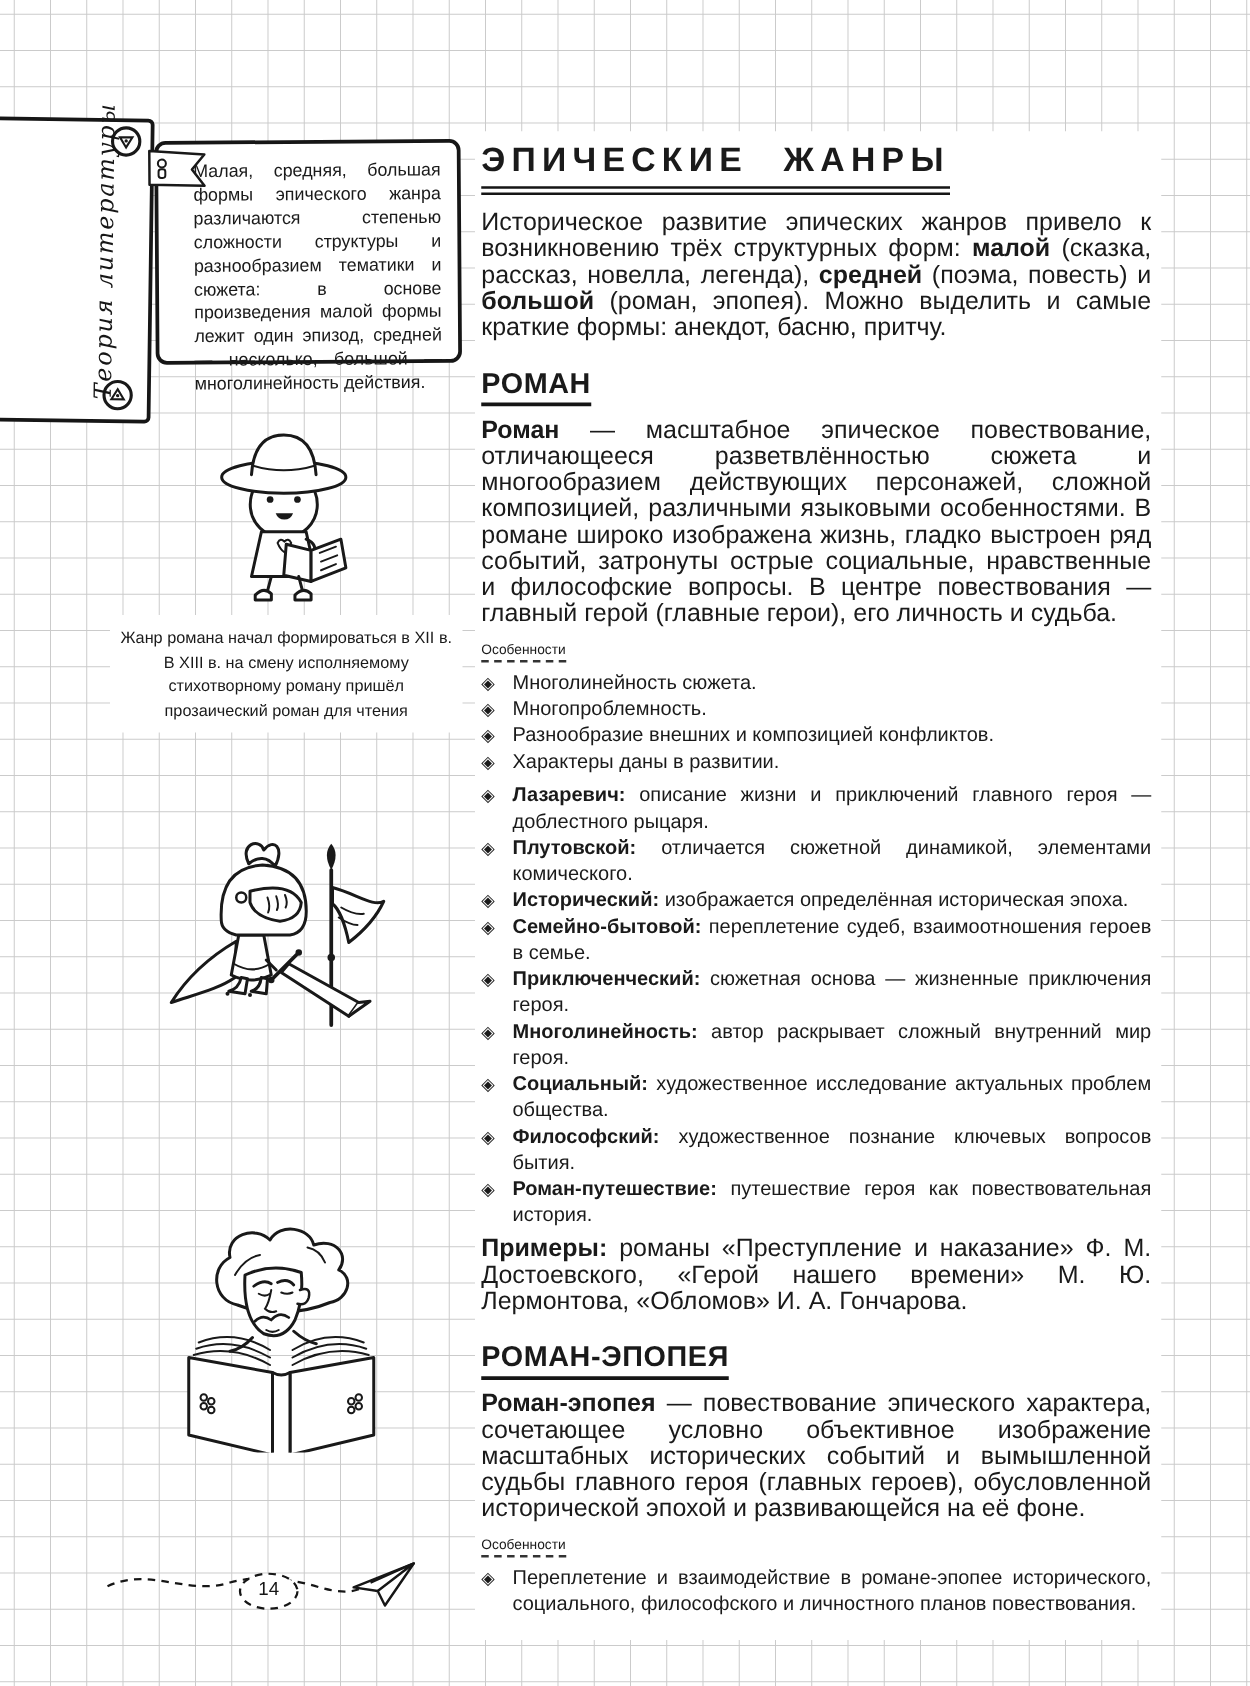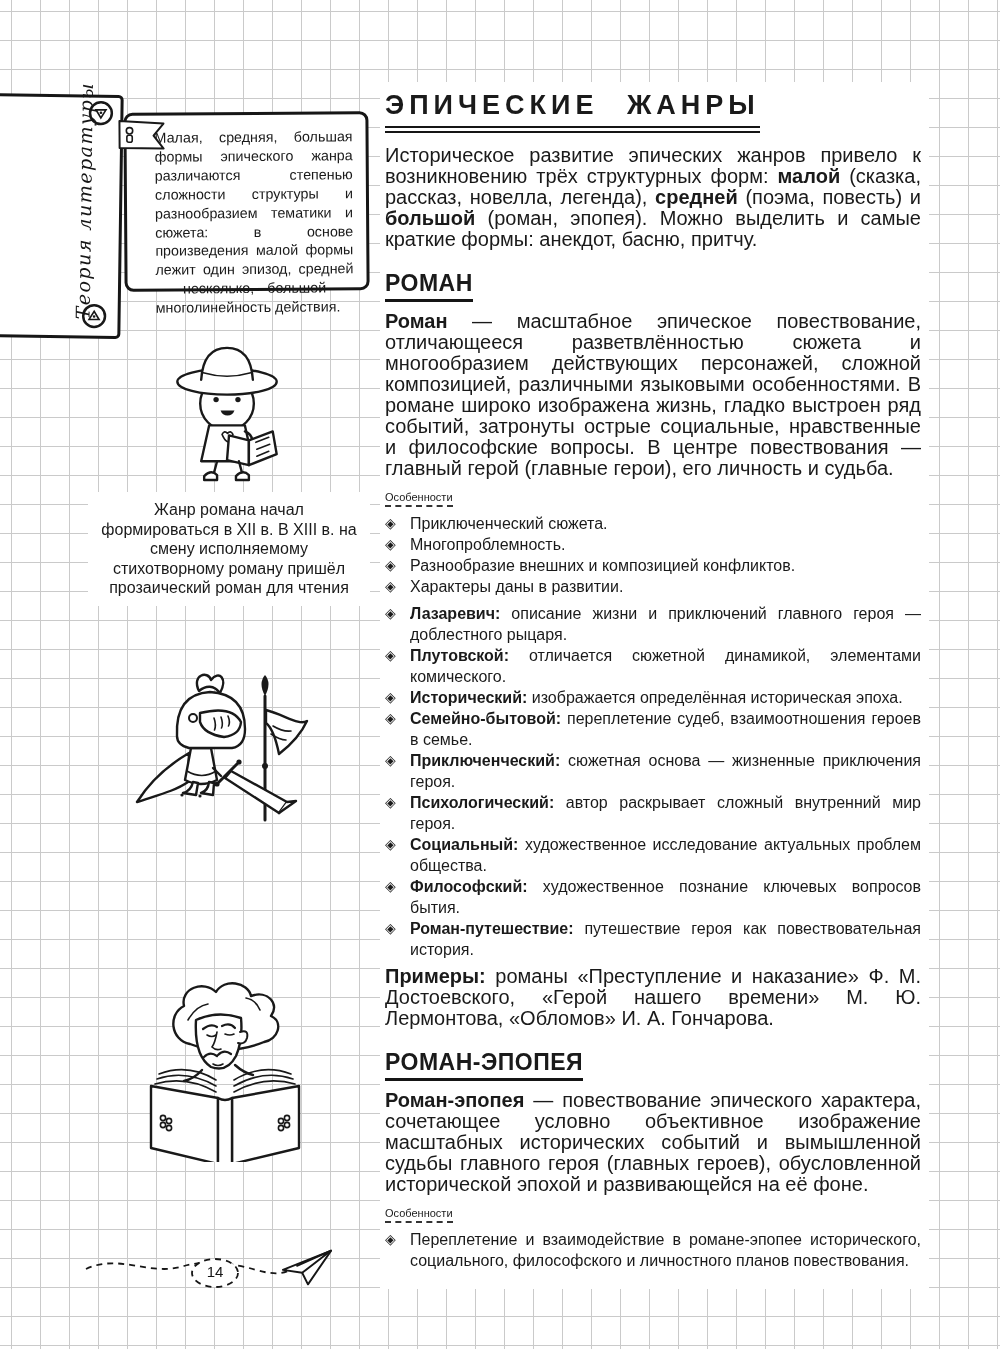--- a/index.html
+++ b/index.html
@@ -42,35 +42,35 @@
   }
   .flag{position:absolute;left:-10px;top:1px;width:50px;height:36px;}
   
   .fig{position:absolute;margin:0;}
   .fig1{left:145px;top:336px;width:170px;height:154px;}
   .fig2{left:113px;top:670px;width:202px;height:174px;}
   .fig3{left:118px;top:980px;width:214px;height:182px;}
   .caption{
     position:absolute;left:88px;width:282px;background:#fff;
     box-sizing:border-box;padding:8px 6px;text-align:center;
-    font-size:16px;line-height:19.6px;
+    font-size:13px;line-height:19.6px;
   }
   .cap1{top:492px;}
   .cap2{top:845px;}
   .cap3{top:1162px;}
   
   .trail{position:absolute;left:84px;top:1247px;width:240px;height:46px;}
   .pagenum{
     position:absolute;left:200px;top:1263px;width:30px;text-align:center;
     font-size:15px;color:#161616;
   }
   .plane{position:absolute;left:280px;top:1246px;width:54px;height:42px;}
   
   .main-col{
-    position:absolute;left:380px;top:82px;width:549px;
+    position:absolute;left:380px;top:105px;width:549px;
     background:#fff;box-sizing:border-box;padding:8px 8px 12px 5px;
   }
   .title{
     display:inline-block;margin:0 0 12px 0;
     font-size:27px;font-weight:900;letter-spacing:5px;word-spacing:16px;
     border-bottom:7px double #151515;padding-bottom:5px;
     text-transform:uppercase;
   }
   .body{margin:0 0 8px 0;font-size:20px;line-height:21px;text-align:justify;}
   .intro{margin-bottom:16px;}
@@ -225,21 +225,21 @@
     <h1 class="title">ЭПИЧЕСКИЕ ЖАНРЫ</h1>
     <p class="body intro"><span>Историческое развитие эпических жанров привело к возникновению трёх структурных форм: </span><b>малой</b><span> (сказка, рассказ, новелла, легенда), </span><b>средней</b><span> (поэма, повесть) и </span><b>большой</b><span> (роман, эпопея). Можно выделить и самые краткие формы: анекдот, басню, притчу.</span></p>
 
     <h2>РОМАН</h2>
     <p class="body"><b>Роман</b><span> — масштабное эпическое повествование, отличающееся разветвлённостью сюжета и многообразием действующих персонажей, сложной композицией, различными языковыми особенностями. В романе широко изображена жизнь, гладко выстроен ряд событий, затронуты острые социальные, нравственные и философские вопросы. В центре повествования — главный герой (главные герои), его личность и судьба.</span></p>
 
     <h3>Особенности</h3>
     <ul class="blist">
       <li>
           <span class="blt">◈</span>
-          <span class="btext">Приключенческий сюжета.</span>
+          <span class="btext">Многолинейность сюжета.</span>
         </li>
       <li>
           <span class="blt">◈</span>
           <span class="btext">Многопроблемность.</span>
         </li>
       <li>
           <span class="blt">◈</span>
           <span class="btext">Разнообразие внешних и композицией конфликтов.</span>
         </li>
       <li>
@@ -264,21 +264,21 @@
       <li>
           <span class="blt">◈</span>
           <span class="btext"><b>Семейно-бытовой:</b><span> переплетение судеб, взаимоотношения героев в семье.</span></span>
         </li>
       <li>
           <span class="blt">◈</span>
           <span class="btext"><b>Приключенческий:</b><span> сюжетная основа — жизненные приключения героя.</span></span>
         </li>
       <li>
           <span class="blt">◈</span>
-          <span class="btext"><b>Психологический:</b><span> автор раскрывает сложный внутренний мир героя.</span></span>
+          <span class="btext"><b>Многолинейность:</b><span> автор раскрывает сложный внутренний мир героя.</span></span>
         </li>
       <li>
           <span class="blt">◈</span>
           <span class="btext"><b>Социальный:</b><span> художественное исследование актуальных проблем общества.</span></span>
         </li>
       <li>
           <span class="blt">◈</span>
           <span class="btext"><b>Философский:</b><span> художественное познание ключевых вопросов бытия.</span></span>
         </li>
       <li>

